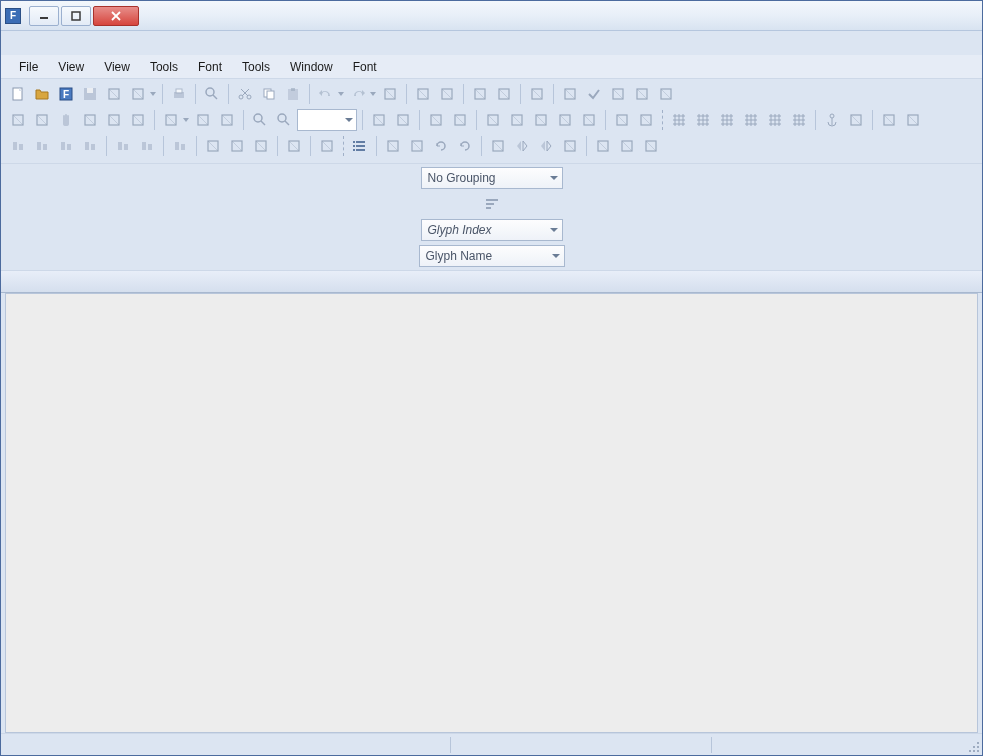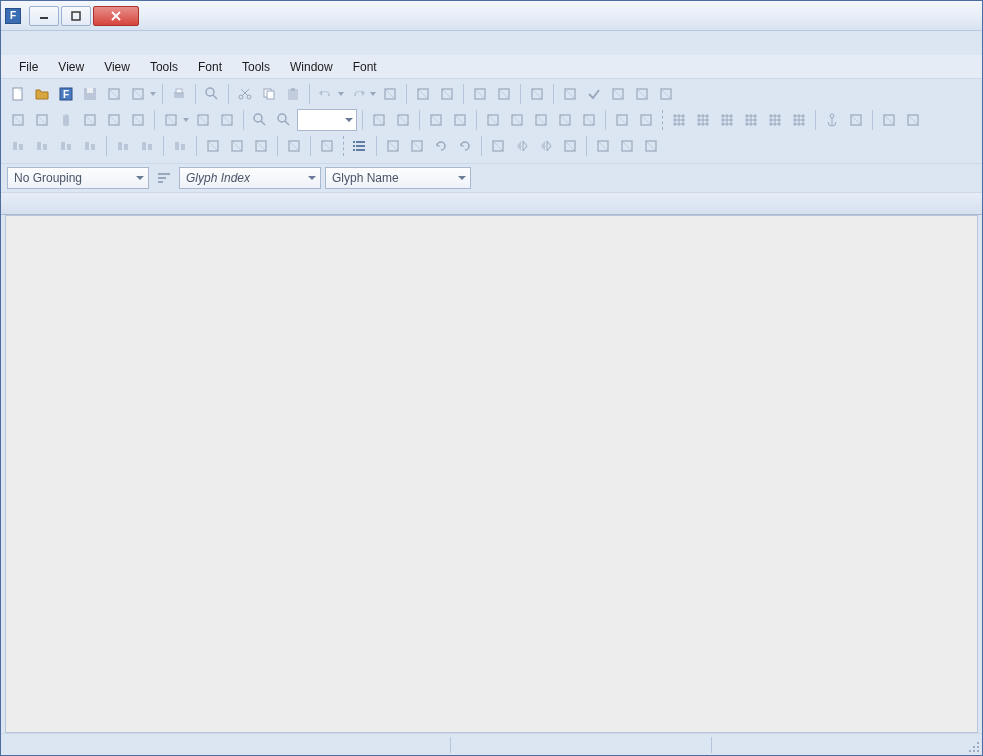--- a/index.html
+++ b/index.html
@@ -129,20 +129,21 @@
   border-top: 4px solid #6a7c95;
 }
 .combo-row {
   background: #dce5f2;
   padding: 3px 6px;
   display: flex;
   gap: 4px;
   align-items: center;
   border-top: 1px solid #cdd8e8;
   border-bottom: 1px solid #cdd8e8;
+  flex-direction: column;
 }
 .combo {
   height: 22px;
   background: linear-gradient(to bottom, #fdfdfe, #eef2f8);
   border: 1px solid #a8b8cf;
   display: flex;
   align-items: center;
   padding: 0 4px 0 6px;
   position: relative;
   color: #4a5568;

